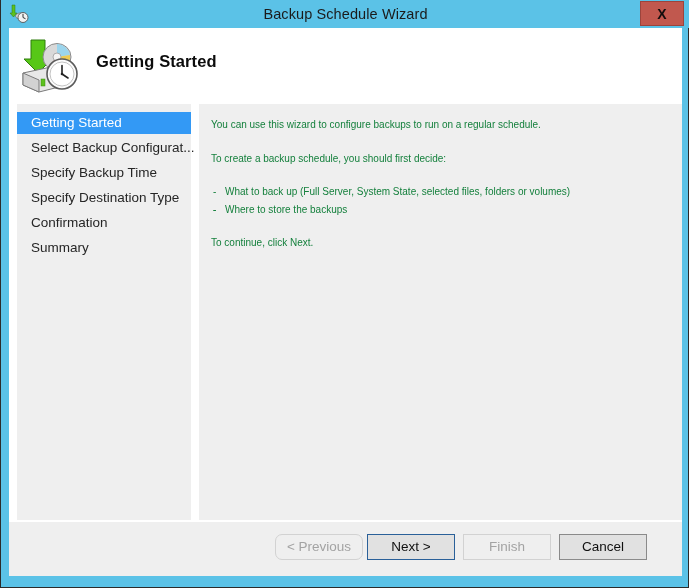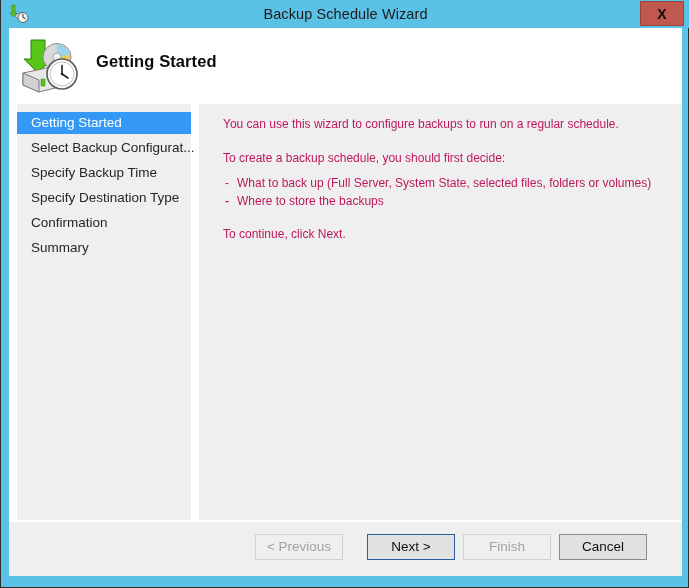--- a/index.html
+++ b/index.html
@@ -138,27 +138,27 @@
   
   .content {
     position: absolute;
     left: 190px;
     top: 0;
     width: 483px;
     height: 472px;
     background: #EFEFEF;
   }
   .content-inner {
-    padding: 12px 14px 0 24px;
-    font-size: 12px;
-    color: #be185d;
+    padding: 12px 14px 0 12px;
+    font-size: 10px;
+    color: #15803d;
     line-height: 17.5px;
   }
   .para { margin: 0 0 16px 0; }
-  .para.tight { margin-bottom: 8px; }
+  .para.tight { margin-bottom: 16px; }
   .bullet-list {
     margin: 0 0 16px 0;
     padding: 0;
     list-style: none;
   }
   .bullet-list li {
     white-space: nowrap;
     padding-left: 14px;
     position: relative;
   }
@@ -204,21 +204,21 @@
   .btn.disabled {
     background: #EFEFEF;
     border: 1px solid #D2D2D2;
     color: #A3A3A3;
     cursor: default;
   }
   .btn.focused {
     background: #E1E1E1;
     border: 1px solid #2A6099;
   }
-  #btn-previous { left: 246px; }
+  #btn-previous { left: 266px; border-radius: 7px; }
   #btn-next     { left: 358px; }
   #btn-finish   { left: 454px; }
   #btn-cancel   { left: 550px; }
 </style>
 </head>
 <body>
 
 <div class="window">
 
   <div class="titlebar">

